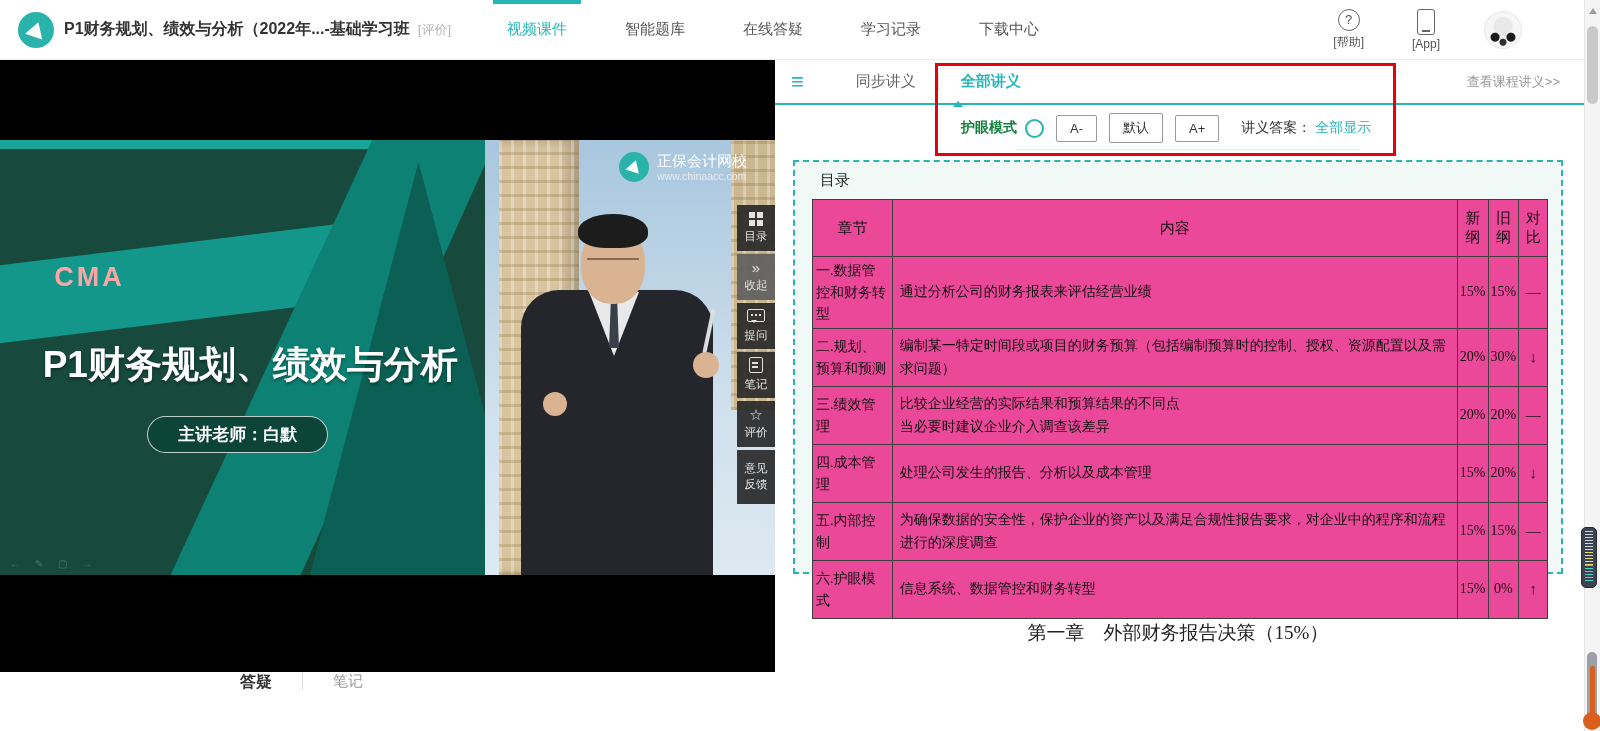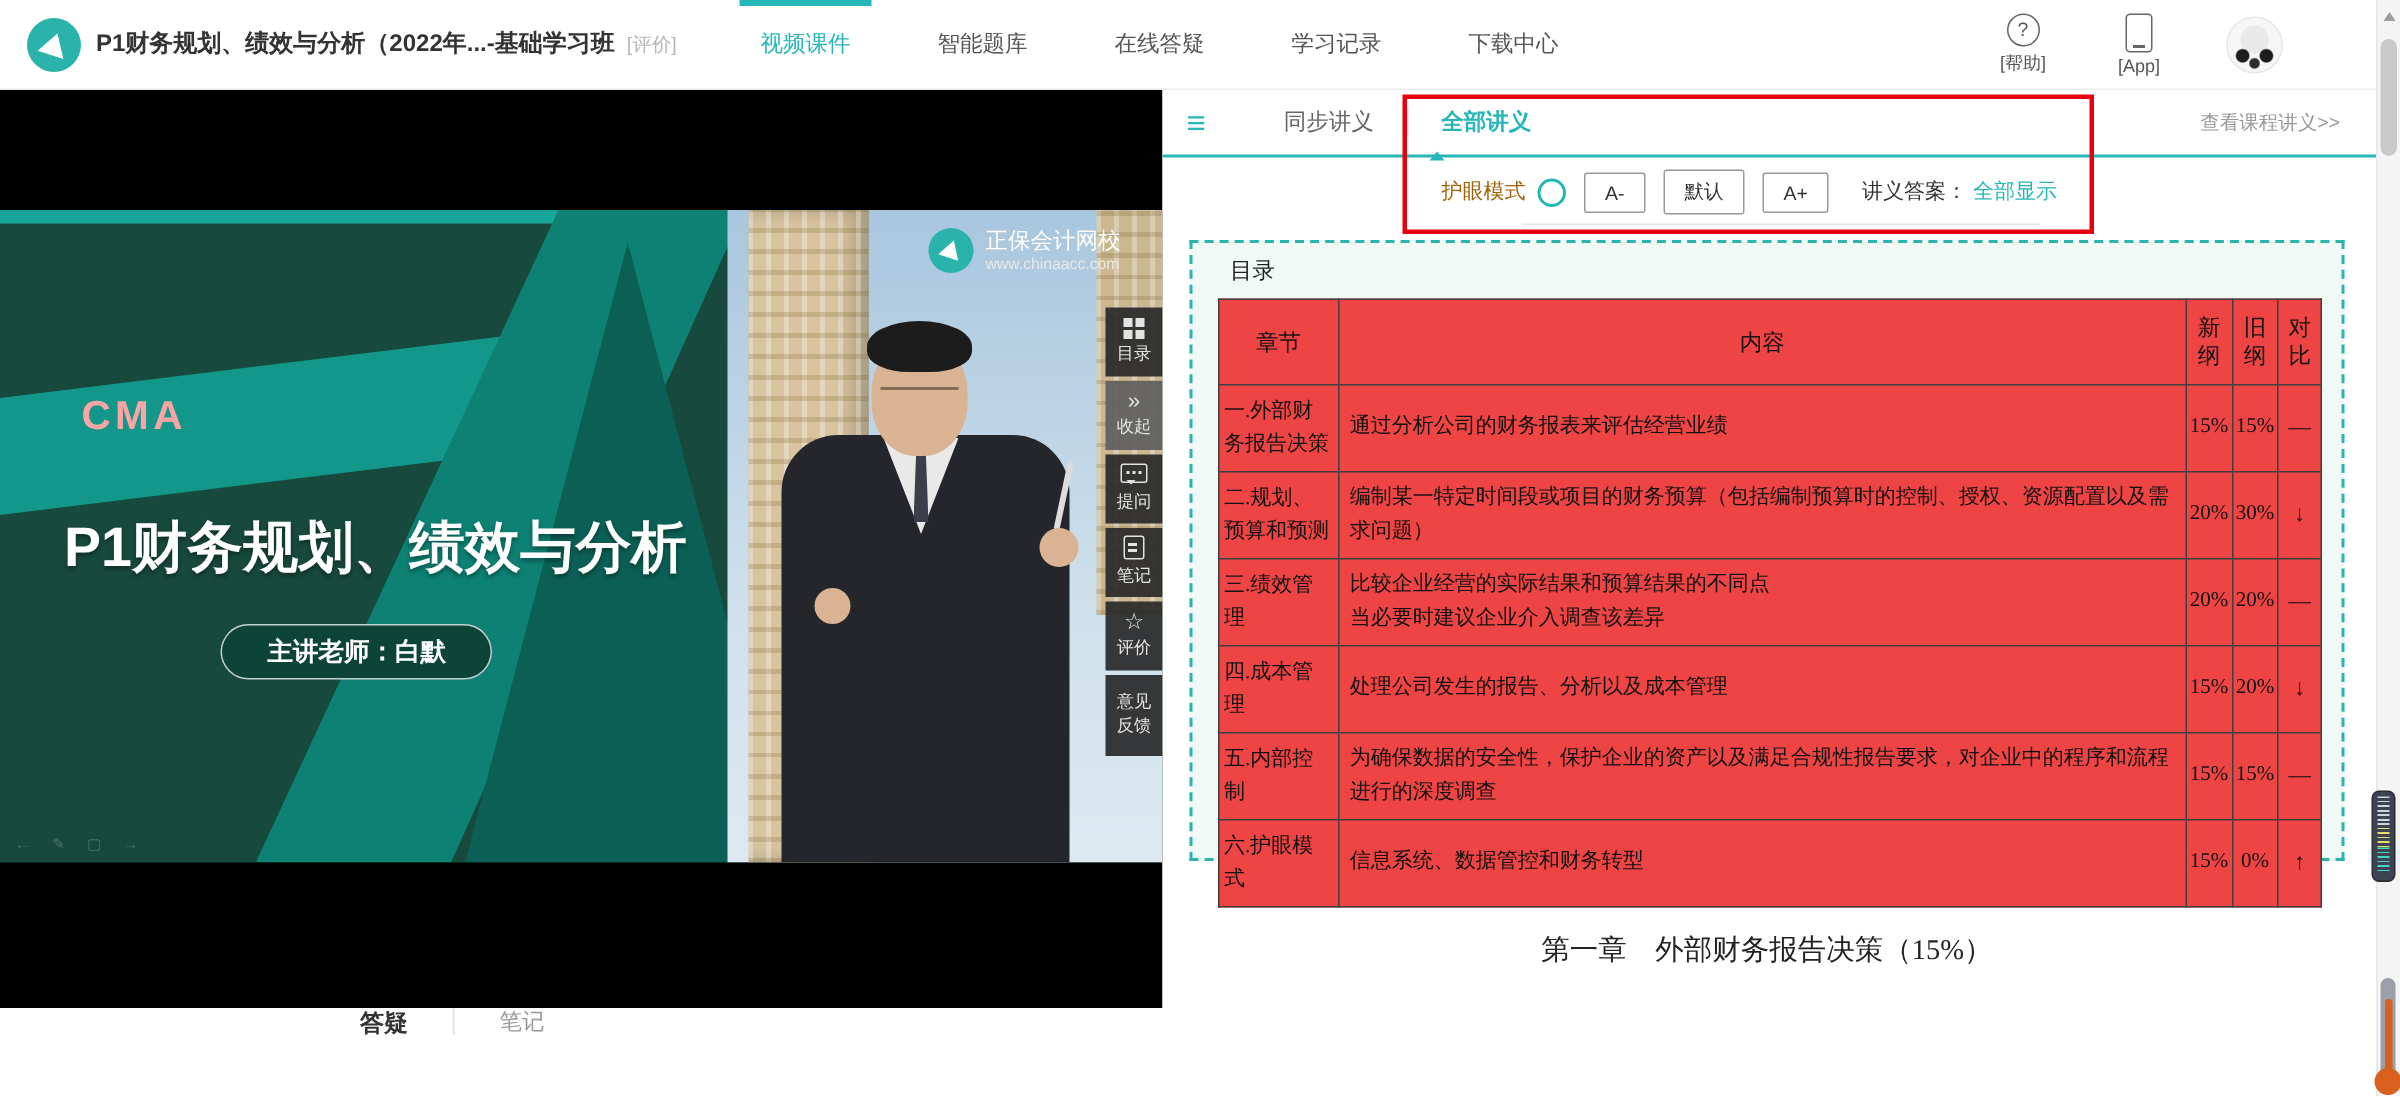--- a/index.html
+++ b/index.html
@@ -103,37 +103,37 @@
   .panel-header{position:relative;height:43px;border-bottom:2px solid #25b6b8;display:flex;align-items:center;}
   .hamburger{color:#25b6b8;font-size:22px;font-weight:bold;margin-left:16px;line-height:1;cursor:pointer;}
   .ptab{font-size:15px;color:#666;cursor:pointer;white-space:nowrap;}
   .ptab.first{margin-left:52px;padding-right:22px;border-right:1px solid #e3e3e3;}
   .ptab.active{color:#25b6b8;font-weight:bold;margin-left:22px;border:none;}
   .tab-pointer{position:absolute;left:178px;top:41px;width:0;height:0;border-left:5px solid transparent;
                border-right:5px solid transparent;border-bottom:6px solid #25b6b8;}
   .view-link{margin-left:auto;margin-right:40px;font-size:13px;color:#999;cursor:pointer;white-space:nowrap;}
 
   .controls{height:46px;display:flex;align-items:center;padding-left:186px;}
-  .ctl-label{font-size:14px;color:#a16207;}
+  .ctl-label{font-size:14px;color:#15803d;font-weight:bold;}
   .eye-toggle{width:15px;height:15px;border:2px solid #25b6b8;border-radius:50%;margin-left:8px;cursor:pointer;}
   .ctl-btn{margin-left:12px;border:1px solid #999;border-radius:2px;background:#fff;font-size:13px;color:#333;
            padding:5px 13px;cursor:pointer;font-family:"Liberation Sans",sans-serif;}
   .answers-label{margin-left:22px;font-size:14px;color:#333;}
   .answers-link{margin-left:4px;font-size:14px;color:#25b6b8;cursor:pointer;}
   .ctl-divider{position:absolute;left:240px;top:89px;width:345px;height:1px;background:#e8e8e8;}
 
   .red-box{position:absolute;left:160px;top:3px;width:455px;height:87px;border:3px solid #e8000f;
            pointer-events:none;z-index:9;}
 
   .handout{position:absolute;left:18px;top:100px;width:770px;height:414px;border:2px dashed #29b5ad;
            background:#f1f9f6;box-sizing:border-box;}
   .toc-label{position:absolute;left:25px;top:9px;font-size:15px;color:#222;
              font-family:"Liberation Serif","DejaVu Serif",serif;}
   table.toc{position:absolute;left:17px;top:37px;width:736px;border-collapse:collapse;
-            font-family:"Liberation Serif","DejaVu Serif",serif;color:#111;background:#ef4444;}
+            font-family:"Liberation Serif","DejaVu Serif",serif;color:#111;background:#ec4899;}
   table.toc th,table.toc td{border:1px solid #3f3f3f;}
   table.toc th{font-weight:normal;font-size:15px;height:54px;text-align:center;}
   .h-ch{width:78px;} .h-tx{width:576px;} .h-pc{width:28px;} .h-cmp{width:26px;}
   td.c-ch{font-size:14px;padding:3px 3px;line-height:1.55;height:51px;}
   td.c-tx{font-size:14px;padding:3px 7px;line-height:1.6;white-space:pre-line;}
   td.c-pc{font-size:14px;text-align:center;word-break:break-all;line-height:1.45;padding:2px 1px;}
   td.c-cmp{font-size:15px;text-align:center;}
 
   .chapter-heading{position:absolute;left:18px;top:560px;width:770px;text-align:center;font-size:19px;
                    font-weight:normal;color:#222;font-family:"Liberation Serif","DejaVu Serif",serif;}
@@ -281,21 +281,21 @@
         <table class="toc">
           <tbody>
               <tr>
             <th class="h-ch">章节</th>
             <th class="h-tx">内容</th>
             <th class="h-pc">新纲</th>
             <th class="h-pc">旧纲</th>
             <th class="h-cmp">对比</th>
           </tr>
           <tr>
-            <td class="c-ch">一.外部财务报告决策</td>
+            <td class="c-ch">一.数据管控和财务转型</td>
             <td class="c-tx">通过分析公司的财务报表来评估经营业绩</td>
             <td class="c-pc">15%</td>
             <td class="c-pc">15%</td>
             <td class="c-cmp">—</td>
           </tr>
           <tr>
             <td class="c-ch">二.规划、预算和预测</td>
             <td class="c-tx">编制某一特定时间段或项目的财务预算（包括编制预算时的控制、授权、资源配置以及需求问题）</td>
             <td class="c-pc">20%</td>
             <td class="c-pc">30%</td>

